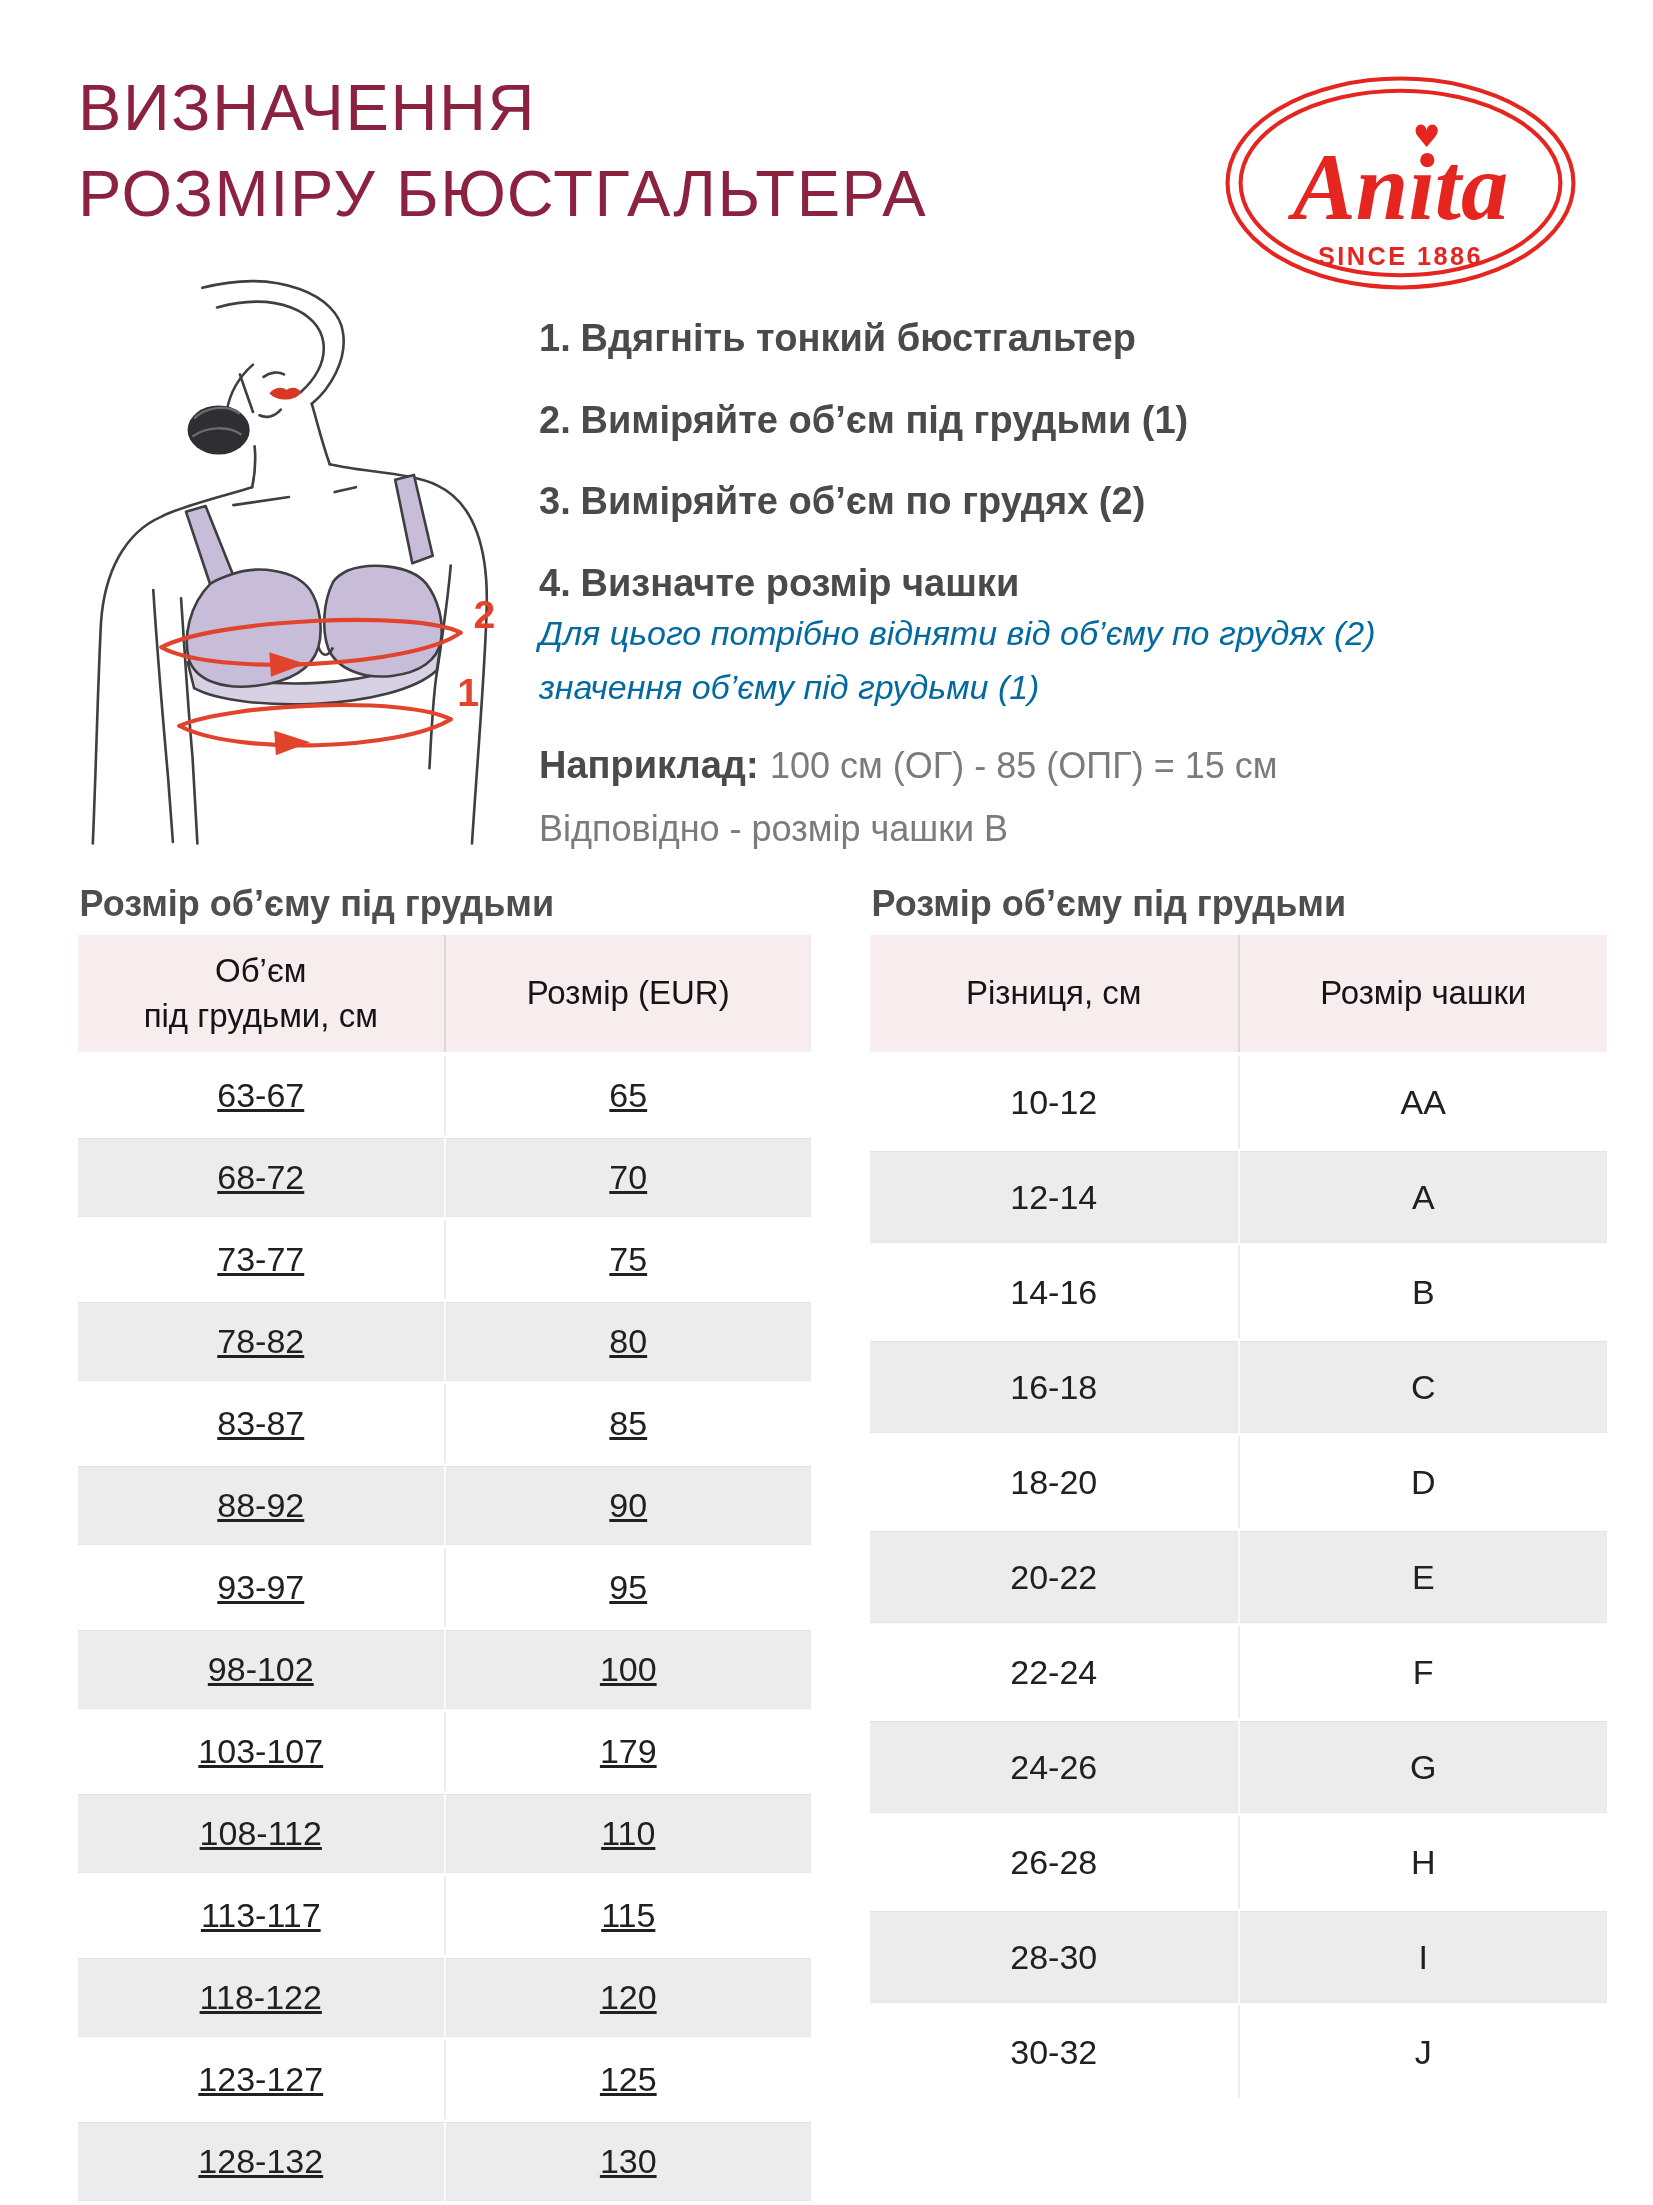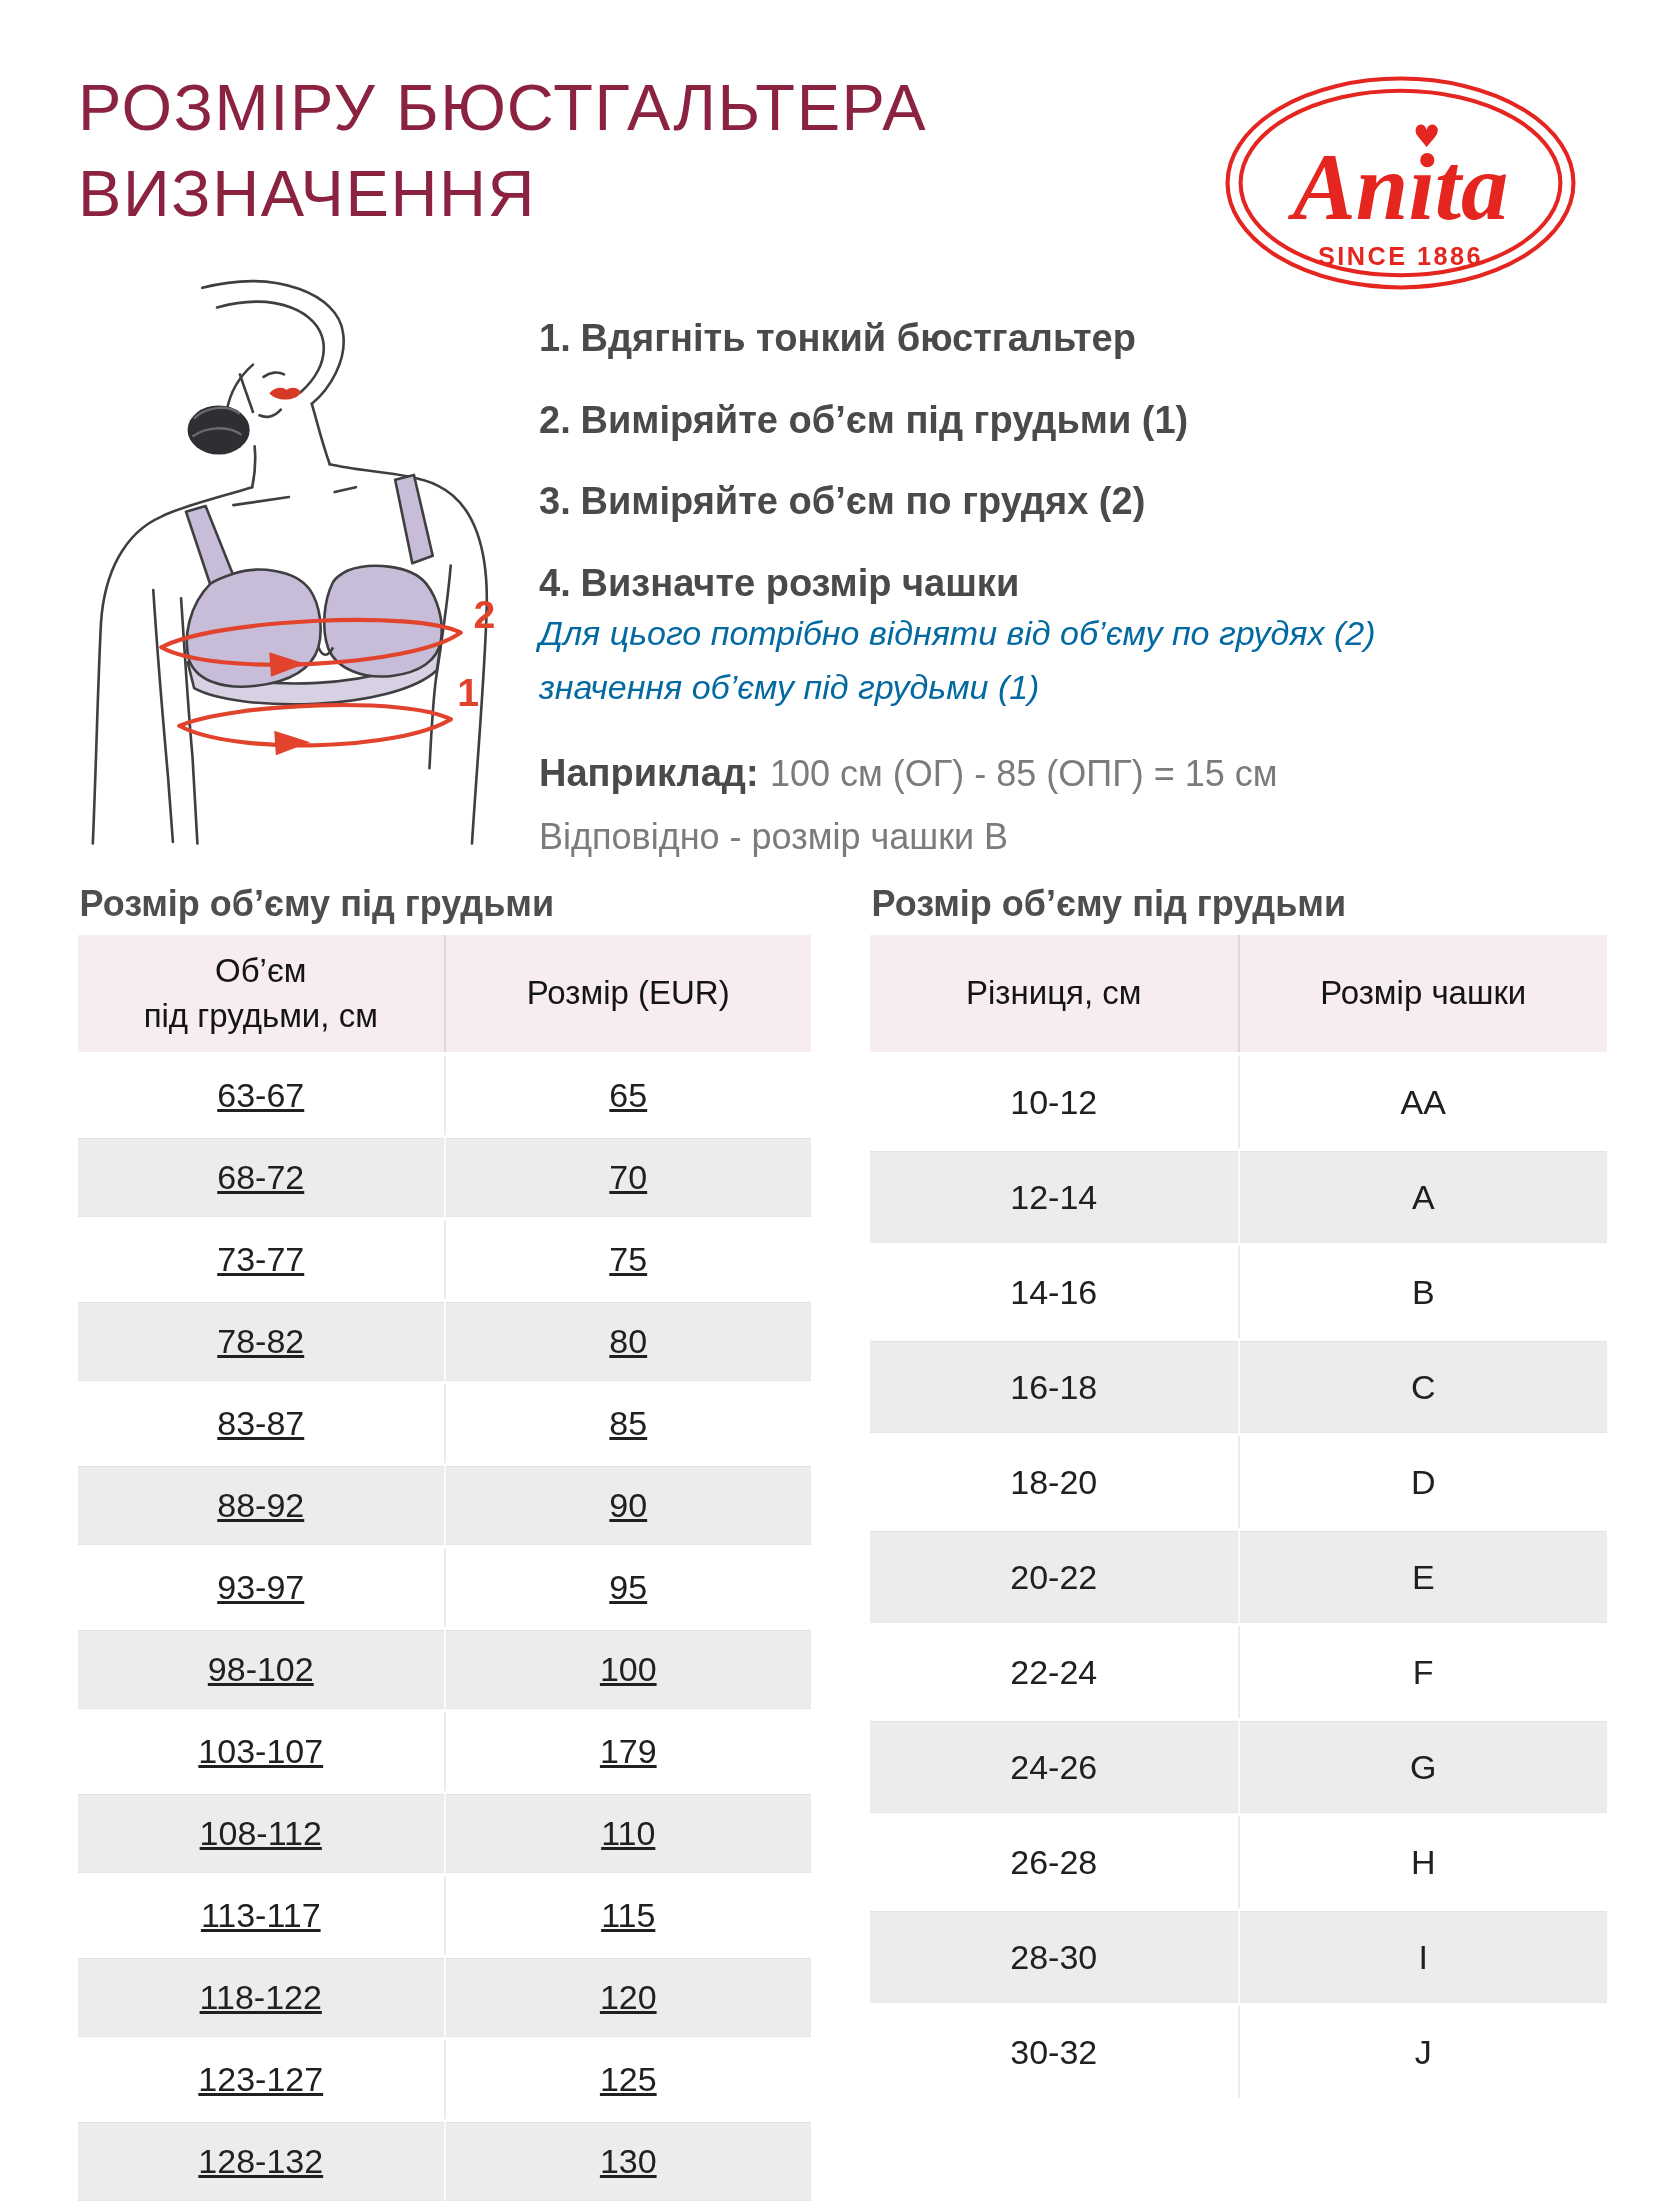--- a/index.html
+++ b/index.html
@@ -15,21 +15,21 @@
     left:78px;top:65px;width:980px;
     font-size:65px;line-height:1.32;letter-spacing:1.6px;
     font-weight:400;color:#8a2240;
   }
 
   
   .instructions{left:539px;top:317px;width:1054px;}
   .step{font-size:38px;font-weight:bold;color:#4a4a4c;margin:0 0 38px 0;line-height:1.15;}
   .step .num{margin-right:9.8px;}
   .note{font-size:34px;color:#0369a1;line-height:1.57;margin:1.6px 0 0 0;font-style:italic;}
-  .example{margin-top:36px;font-size:36px;color:#7b7b7d;line-height:1.25;}
+  .example{margin-top:28px;font-size:36px;color:#7b7b7d;line-height:1.25;}
   .example .lbl{font-weight:bold;color:#4a4a4c;font-size:38px;margin-right:11.4px;}
   .result{margin-top:14.7px;font-size:36px;color:#7b7b7d;line-height:1.4;}
 
   
   .section-title{font-size:36px;font-weight:bold;color:#4e4e50;margin:0 0 13px 1.6px;line-height:1;}
   table{width:100%;border-collapse:collapse;table-layout:fixed;text-align:center;}
   th{
     height:115px;background:#f7ecee;font-weight:normal;
     font-size:33px;color:#141414;border-bottom:0.8px solid #c9c9c9;line-height:1.35;
   }
@@ -44,22 +44,22 @@
   tbody tr:nth-child(even) td:first-child{border-right-color:#fafafa;}
   .band-section{left:78px;top:886px;width:733px;}
   .cup-section{left:870px;top:886px;width:737px;}
   .band-section td{height:77px;text-decoration:underline;}
   .cup-section td{height:90px;}
 </style>
 </head>
 <body>
 
 <div class="abs doc-title">
+  <div>ВИЗНАЧЕННЯ</div>
   <div>РОЗМІРУ БЮСТГАЛЬТЕРА</div>
-  <div>ВИЗНАЧЕННЯ</div>
 </div>
 
 <svg class="abs" style="left:1221px;top:72px;" width="359" height="222" viewBox="0 0 440 272">
   <ellipse cx="220" cy="136" rx="212" ry="128" fill="none" stroke="#e52620" stroke-width="5"></ellipse>
   <ellipse cx="220" cy="136" rx="196" ry="113" fill="none" stroke="#e52620" stroke-width="5"></ellipse>
   <text x="220" y="180" text-anchor="middle" fill="#e52620" font-size="116" font-weight="bold" font-style="italic" font-family="'Liberation Serif', serif">Anita</text>
   <text x="252" y="92" text-anchor="middle" fill="#e52620" font-size="38" font-family="'DejaVu Sans', sans-serif">♥</text>
   <text x="220" y="236" text-anchor="middle" fill="#e52620" font-size="31" letter-spacing="3" font-weight="600" font-family="'Liberation Sans', sans-serif">SINCE 1886</text>
 </svg>
 

